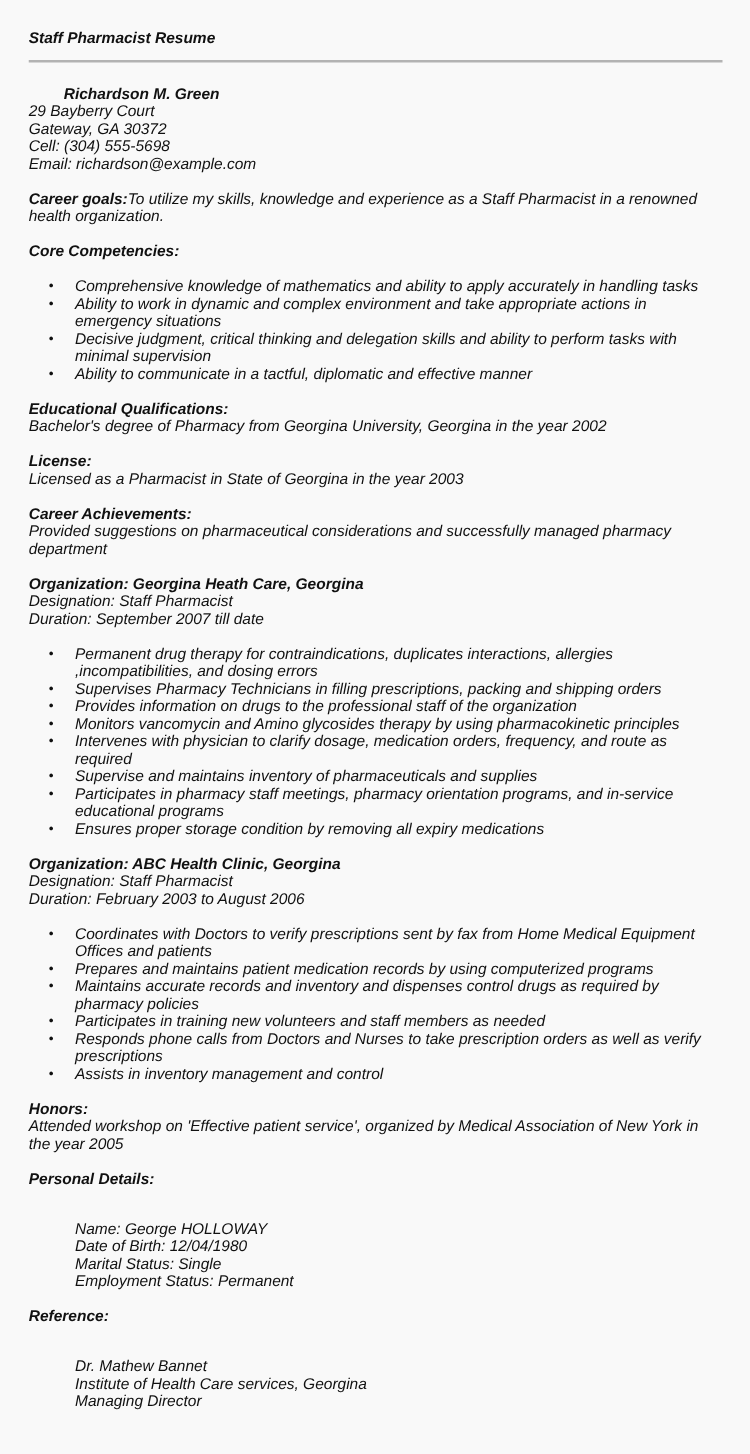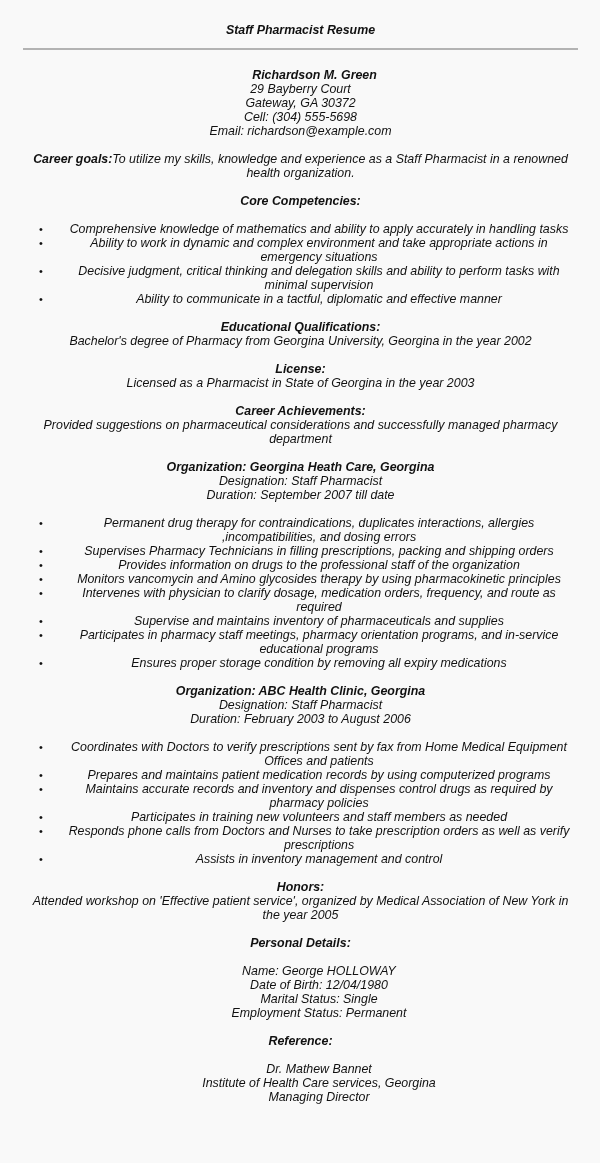--- a/index.html
+++ b/index.html
@@ -1,34 +1,34 @@
 <!DOCTYPE html>
 <html><head>
 <meta charset="utf-8">
 <style>
   html, body { margin: 0; padding: 0; }
   body {
     width: 600px; height: 1163px; background: #f9f9f9; color: #111;
     font-family: "Liberation Sans", sans-serif; font-style: italic;
     font-size: 12.4px; line-height: 14px; overflow: hidden;
   }
-  .page { position: relative; padding: 23px 22px 0 23px; text-align: center; }
+  .page { position: relative; padding: 23px 22px 0 23px; }
   .doc-title { font-weight: bold; margin-top: 0; height: 14px; }
   .divider { height: 0; border-top: 2px solid #b3b3b3; margin: 11px 0 0 0; width: 555px; }
   .contact { margin-top: 18px; }
   .contact .name { font-weight: bold; margin-left: 28px; }
   .sec { margin-top: 14px; }
   .h { font-weight: bold; }
   .inline-h { font-weight: bold; }
   ul { margin: 14px 0 0 0; padding: 0; list-style: none; }
   ul li { position: relative; padding-left: 37px; }
   ul li::before { content: "\2022"; position: absolute; left: 16px; font-style: normal; font-size: 11px; }
   .org { margin-top: 14px; }
   .org .h { font-weight: bold; }
-  .indent { padding-left: 37px; margin-top: 14px; }
+  .indent { padding-left: 37px; margin-top: 26px; }
 </style>
 </head>
 <body>
 
 <div class="page">
   <div class="doc-title">Staff Pharmacist Resume</div>
   <div class="divider"></div>
 
   <div class="contact">
     <div class="name">Richardson M. Green</div>

